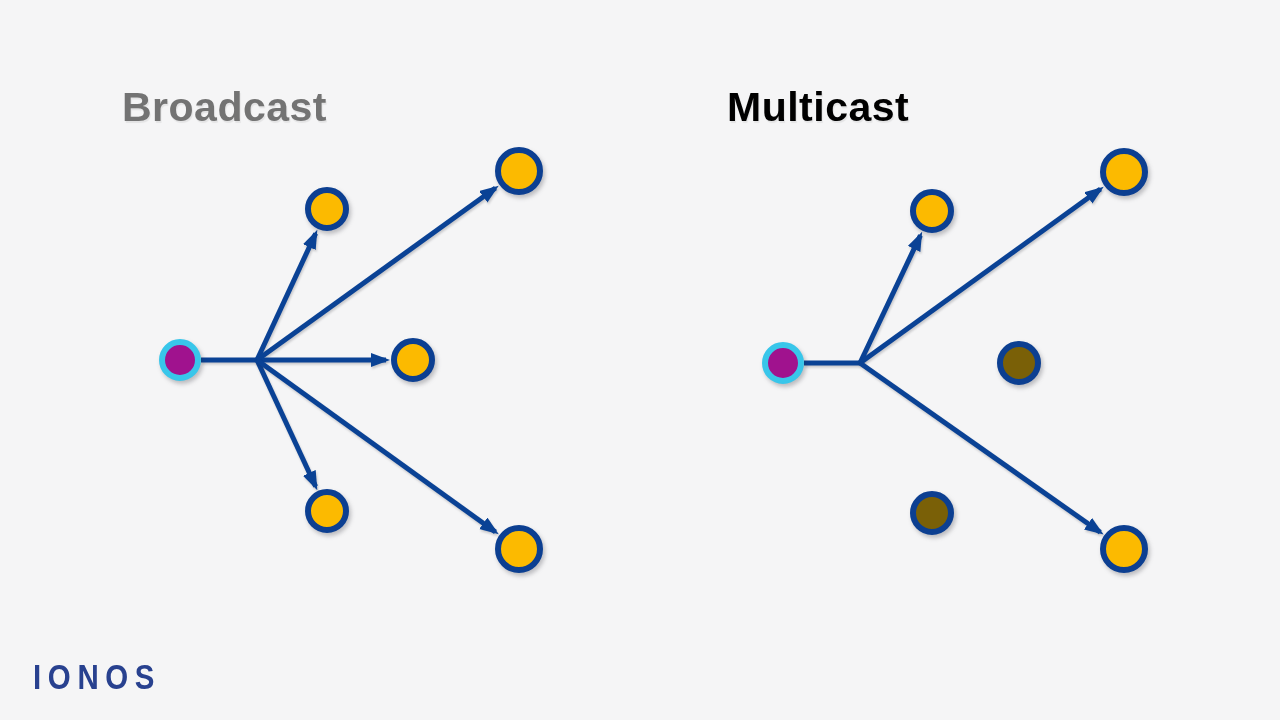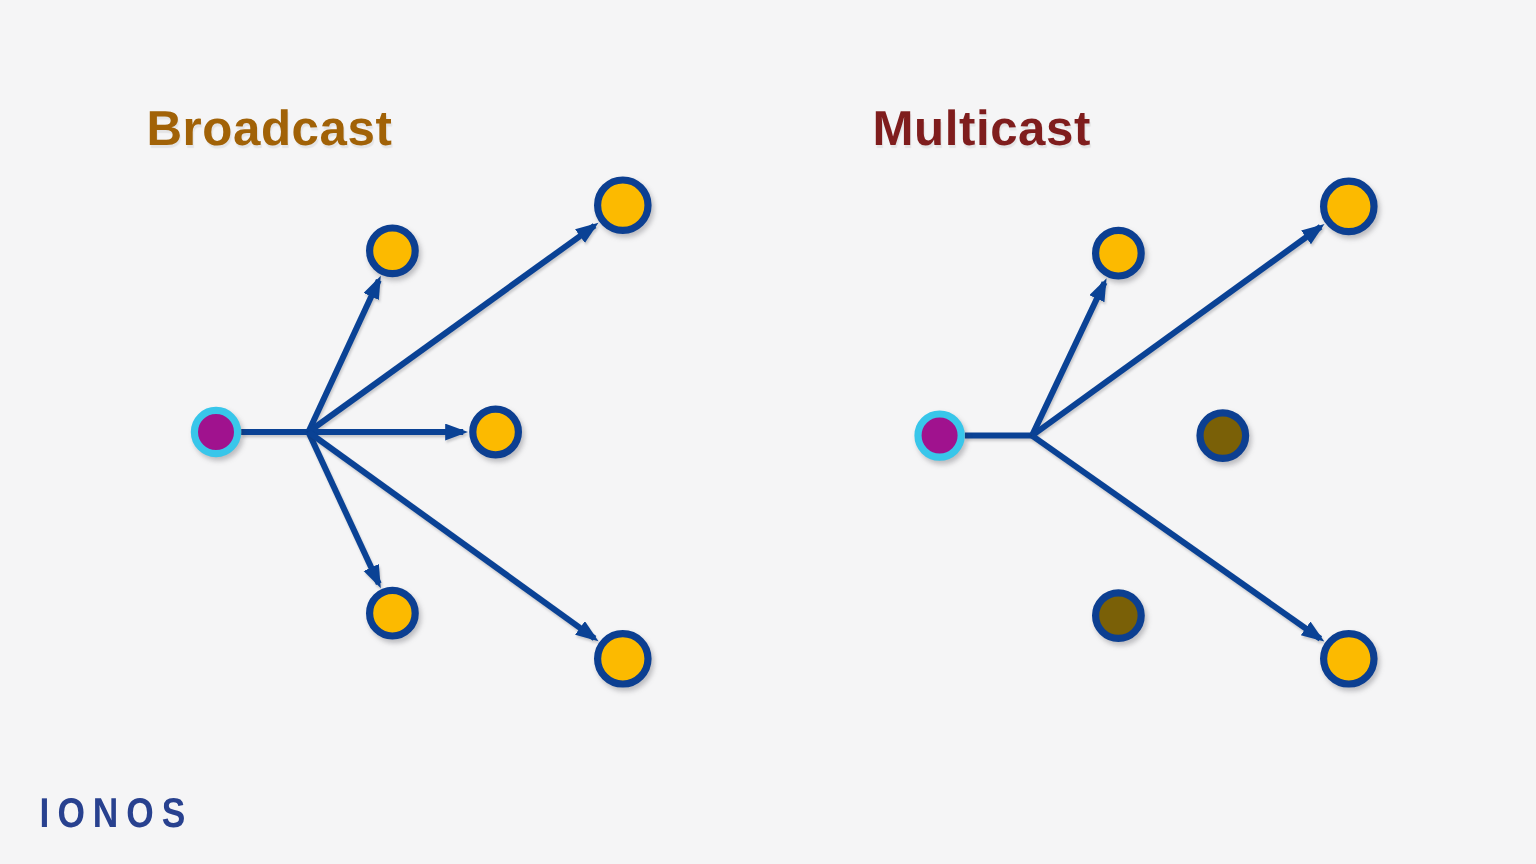--- a/index.html
+++ b/index.html
@@ -52,22 +52,22 @@
     letter-spacing: 7px;
     color: #28418f;
     transform: scale(0.95, 1.12);
     transform-origin: left center;
   }
 </style>
 </head>
 <body style="background: rgb(245, 245, 246);">
 
 <div id="canvas" style="background: rgb(245, 245, 246);">
-  <div id="title-broadcast" class="diagram-title" style="color: #a16207;">Broadcast</div>
-  <div id="title-multicast" class="diagram-title" style="color: #7f1d1d;">Multicast</div>
+  <div id="title-broadcast" class="diagram-title" style="color: #737373;">Broadcast</div>
+  <div id="title-multicast" class="diagram-title" style="color: #000000;">Multicast</div>
 
   <svg id="diagram-svg" viewBox="0 0 1280 720" xmlns="http://www.w3.org/2000/svg">
       <defs>
         <marker id="arrowhead" markerUnits="userSpaceOnUse" markerWidth="24" markerHeight="18" refX="15" refY="7" orient="auto">
           <path d="M0,0 L19,7 L0,14 Z" fill="#0a4295"></path>
         </marker>
       </defs>
       <g>
         <line x1="201" y1="360" x2="257" y2="360" stroke="#0a4295" stroke-width="5" class="edge"></line>
         <line x1="257" y1="360" x2="315.64429555718107" y2="233.49587672665223" stroke="#0a4295" stroke-width="5" class="edge" marker-end="url(#arrowhead)"></line>

